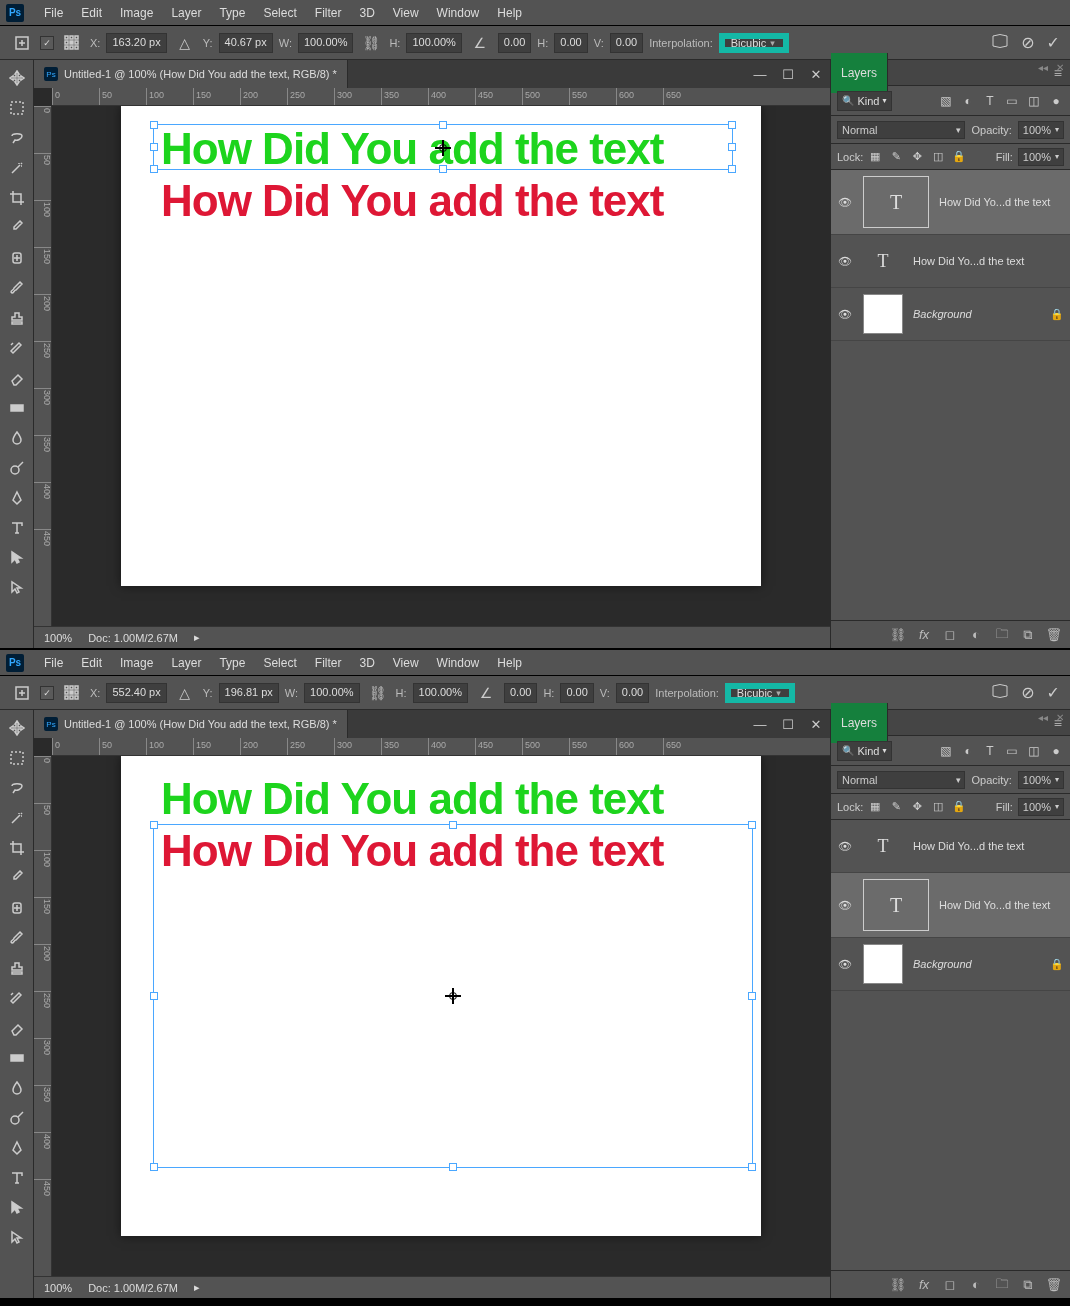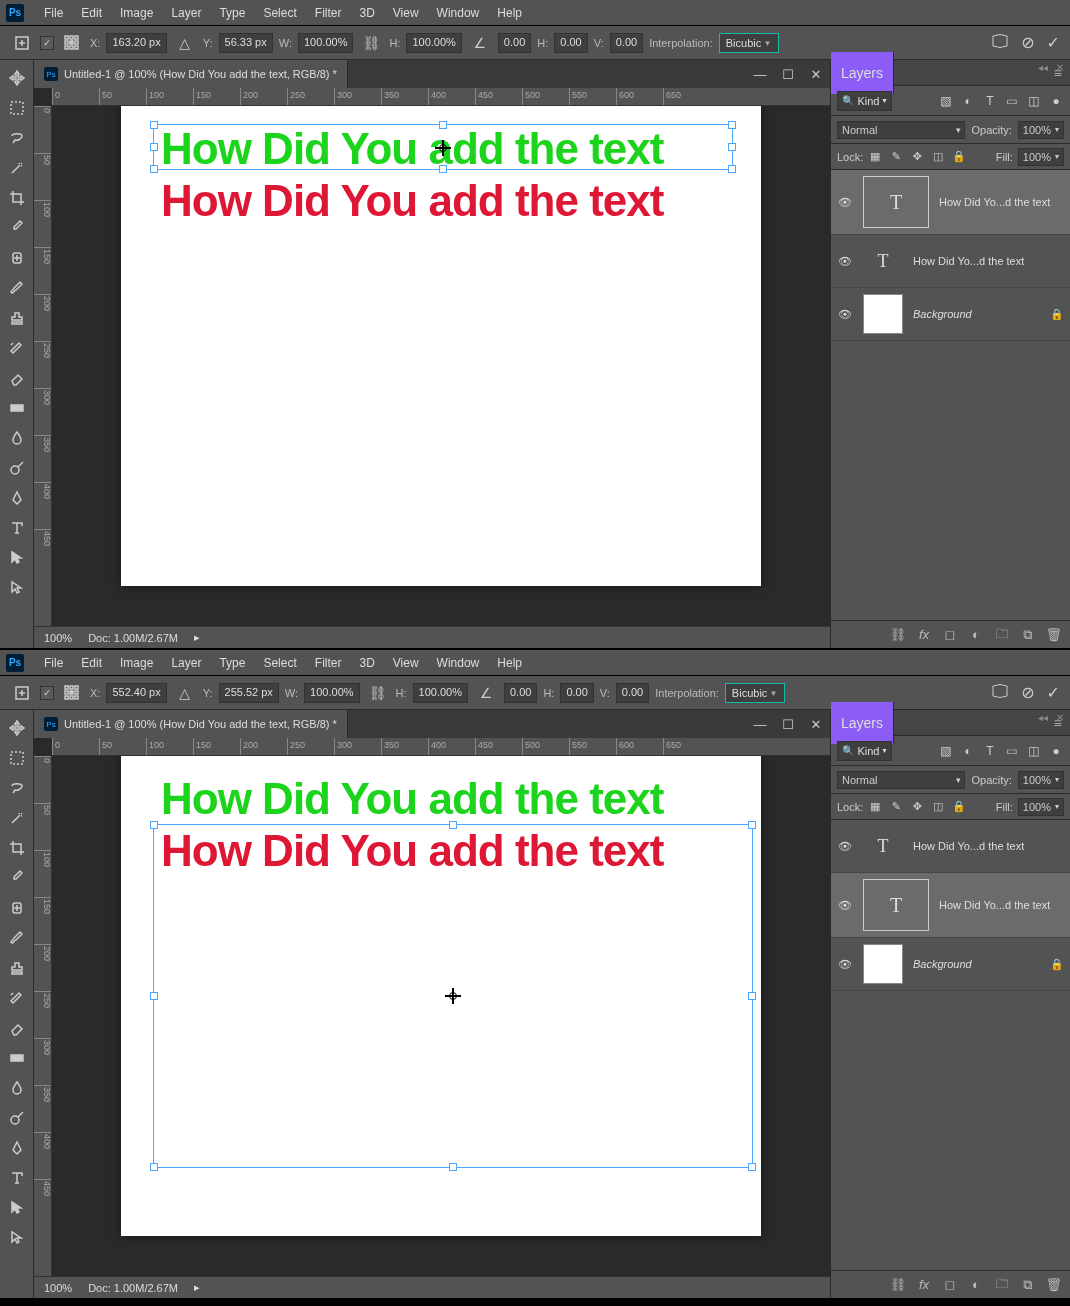--- a/index.html
+++ b/index.html
@@ -4,21 +4,21 @@
 <style>
   * { box-sizing: border-box; margin: 0; padding: 0; font-family: "Segoe UI", Tahoma, sans-serif; }
   body { background: #000; width: 1070px; }
   .app { background: #535353; width: 1070px; height: 650px; position: relative; display: flex; flex-direction: column; border-bottom: 2px solid #000;}
   .menubar { background: #535353; height: 26px; display: flex; align-items: center; padding-left: 6px; gap: 2px; font-size: 12px; color: #ddd; border-bottom: 1px solid #000;}
   .ps-logo { width: 18px; height: 18px; background: #001e36; color: #31a8ff; display:flex;align-items:center;justify-content:center;font-size:10px;font-weight:bold;border-radius:2px;margin-right:10px;}
   .menu-item { padding: 3px 8px; cursor: default; }
   .optbar { background: #535353; height: 34px; display: flex; align-items: center; padding: 0 10px; gap: 6px; font-size: 11px; color: #ddd; border-bottom: 1px solid #2a2a2a;}
   .opt-field { background: #3f3f3f; border: 1px solid #333; color: #ddd; padding: 2px 5px; height: 20px; font-size: 11px; }
   .opt-lbl { color: #bbb; font-size: 11px;}
-  .opt-drop { background:#3f3f3f;border:1px solid #14b8a6;color:#ddd;padding:2px 8px 2px 6px;height:20px;display:flex;align-items:center;gap:4px;}
+  .opt-drop { background:#3f3f3f;border:6px solid #14b8a6;color:#ddd;padding:2px 8px 2px 6px;height:20px;display:flex;align-items:center;gap:4px;}
   .opt-drop::after{content:"▾";font-size:9px;color:#aaa;}
   .body-row { flex: 1; display: flex; min-height: 0; }
   .toolbar { width: 34px; background: #535353; display:flex;flex-direction:column;align-items:center;padding-top:6px;gap:6px;border-right:1px solid #2a2a2a;}
   .tool { width: 24px; height: 24px; display:flex;align-items:center;justify-content:center;color:#ccc;font-size:14px;}
   .tool svg { width:16px;height:16px;stroke:#ccc;fill:none;stroke-width:1.5;}
   .center { flex: 1; display:flex;flex-direction:column;background:#2a2a2a;min-width:0;}
   .tabbar { height: 28px; background:#3a3a3a;display:flex;align-items:center;}
   .doc-tab { background:#535353;height:100%;padding:0 10px;display:flex;align-items:center;gap:6px;font-size:11px;color:#ddd;border-right:1px solid #2a2a2a;}
   .doc-tab .xps{width:14px;height:14px;background:#001e36;color:#31a8ff;font-size:8px;display:flex;align-items:center;justify-content:center;border-radius:2px;}
   .win-ctrls { margin-left:auto;display:flex;gap:0;}
@@ -34,21 +34,21 @@
   .sel-box { position:absolute;border:1px solid #4aa7ff;}
   .sel-handle { position:absolute;width:8px;height:8px;background:#fff;border:1px solid #4aa7ff;}
   .xhair { position:absolute;width:16px;height:16px;}
   .xhair::before,.xhair::after{content:"";position:absolute;background:#000;}
   .xhair::before{left:7px;top:0;width:2px;height:16px;}
   .xhair::after{top:7px;left:0;height:2px;width:16px;}
   .xhair .ring{position:absolute;left:4px;top:4px;width:8px;height:8px;border:1px solid #000;border-radius:50%;}
   .statusbar { height:22px;background:#535353;display:flex;align-items:center;font-size:11px;color:#ddd;padding:0 10px;gap:16px;border-top:1px solid #333;}
   .right-panel { width:240px;background:#535353;border-left:1px solid #2a2a2a;display:flex;flex-direction:column;}
   .panel-tabs { height:26px;background:#454545;display:flex;align-items:center;border-bottom:1px solid #2a2a2a;}
-  .panel-tab { padding:13px 10px;font-size:14px;color:#ddd;background:#8b5cf6;border-right:1px solid #2a2a2a;}
+  .panel-tab { padding:13px 10px;font-size:12px;color:#ddd;background:#15803d;border-right:1px solid #2a2a2a;}
   .panel-menu { margin-left:auto;padding:0 8px;color:#aaa;font-size:14px;}
   .filter-row { height:30px;display:flex;align-items:center;padding:0 6px;gap:5px;border-bottom:1px solid #2a2a2a;}
   .kind-drop { background:#3f3f3f;border:1px solid #333;color:#ddd;font-size:11px;padding:2px 4px;display:flex;align-items:center;gap:3px;height:20px;}
   .kind-drop::after{content:"▾";font-size:8px;}
   .filter-icons { display:flex;gap:6px;margin-left:auto;}
   .fi { width:16px;height:16px;display:flex;align-items:center;justify-content:center;color:#ccc;font-size:12px;}
   .blend-row { height:28px;display:flex;align-items:center;padding:0 6px;gap:6px;font-size:11px;color:#ccc;border-bottom:1px solid #2a2a2a;}
   .blend-drop { flex:1;background:#3f3f3f;border:1px solid #333;padding:2px 4px;display:flex;align-items:center;}
   .blend-drop::after{content:"▾";margin-left:auto;font-size:9px;}
   .pct { background:#3f3f3f;border:1px solid #333;padding:2px 4px;display:flex;align-items:center;gap:2px;}
@@ -115,21 +115,21 @@
           <rect x="11" y="6" width="3" height="3"></rect>
           <rect x="1" y="11" width="3" height="3"></rect>
           <rect x="6" y="11" width="3" height="3"></rect>
           <rect x="11" y="11" width="3" height="3"></rect>
         </svg>
       </div>
     <span class="opt-lbl">X:</span>
     <span class="opt-field">163.20 px</span>
     <span class="tool">△</span>
     <span class="opt-lbl">Y:</span>
-    <span class="opt-field">56.33 px</span>
+    <span class="opt-field">40.67 px</span>
     <span class="opt-lbl">W:</span>
     <span class="opt-field">100.00%</span>
     <span class="tool">⛓</span>
     <span class="opt-lbl">H:</span>
     <span class="opt-field">100.00%</span>
     <span class="tool">∠</span>
     <span class="opt-field">0.00</span>
     <span class="opt-lbl">H:</span>
     <span class="opt-field">0.00</span>
     <span class="opt-lbl">V:</span>
@@ -418,21 +418,21 @@
           <rect x="11" y="6" width="3" height="3"></rect>
           <rect x="1" y="11" width="3" height="3"></rect>
           <rect x="6" y="11" width="3" height="3"></rect>
           <rect x="11" y="11" width="3" height="3"></rect>
         </svg>
       </div>
     <span class="opt-lbl">X:</span>
     <span class="opt-field">552.40 px</span>
     <span class="tool">△</span>
     <span class="opt-lbl">Y:</span>
-    <span class="opt-field">255.52 px</span>
+    <span class="opt-field">196.81 px</span>
     <span class="opt-lbl">W:</span>
     <span class="opt-field">100.00%</span>
     <span class="tool">⛓</span>
     <span class="opt-lbl">H:</span>
     <span class="opt-field">100.00%</span>
     <span class="tool">∠</span>
     <span class="opt-field">0.00</span>
     <span class="opt-lbl">H:</span>
     <span class="opt-field">0.00</span>
     <span class="opt-lbl">V:</span>

